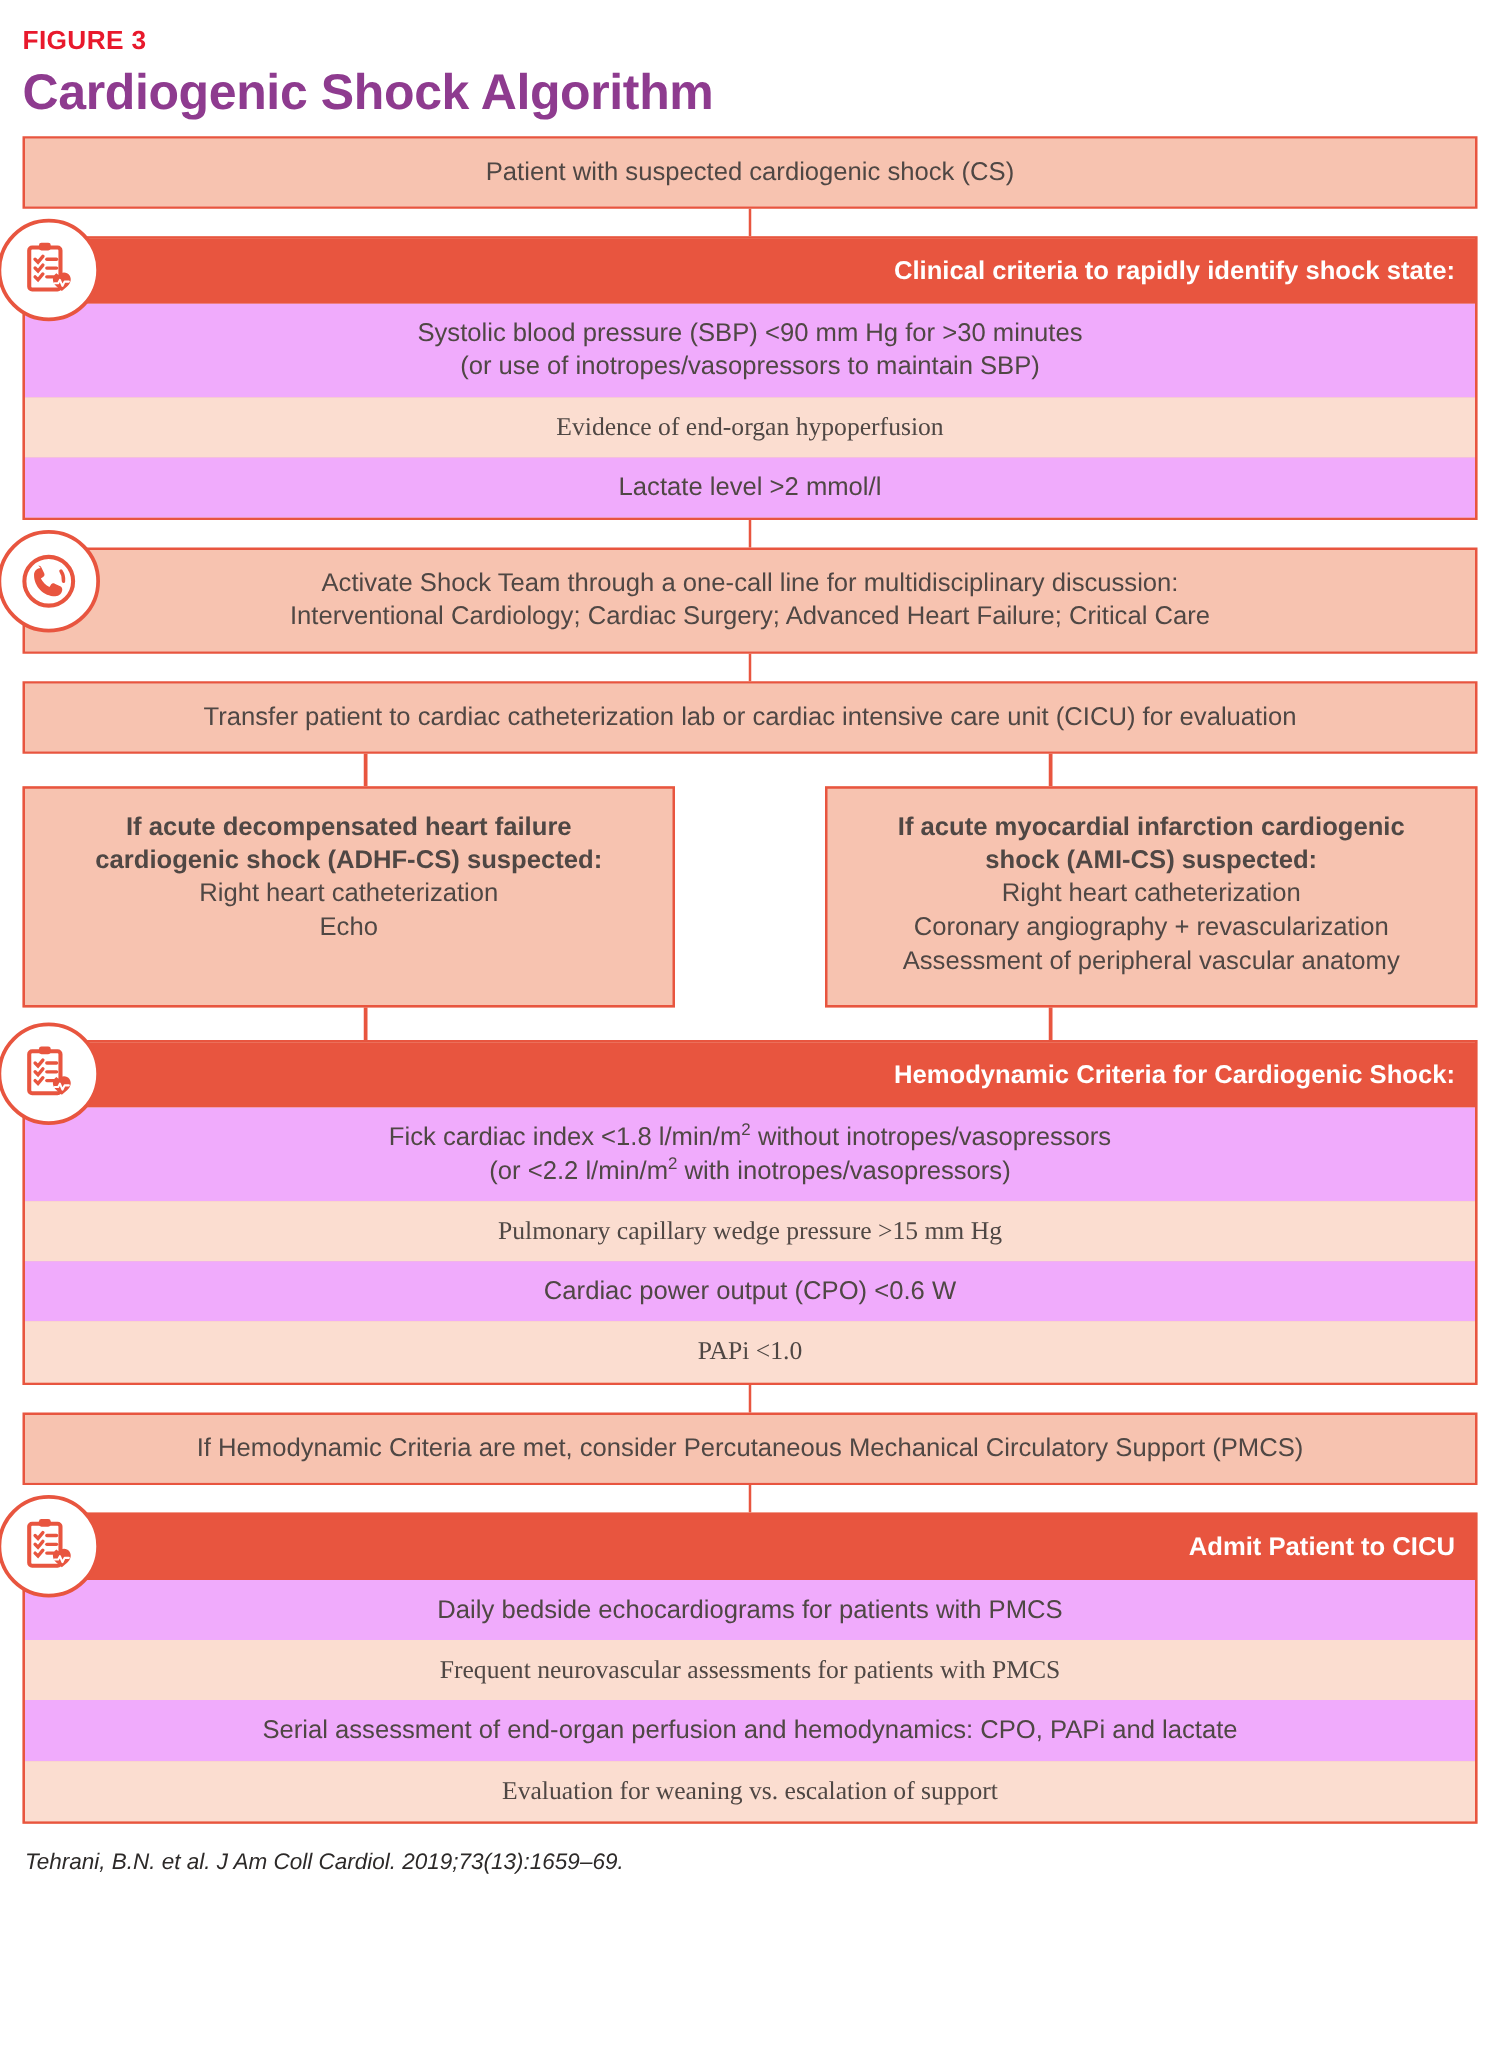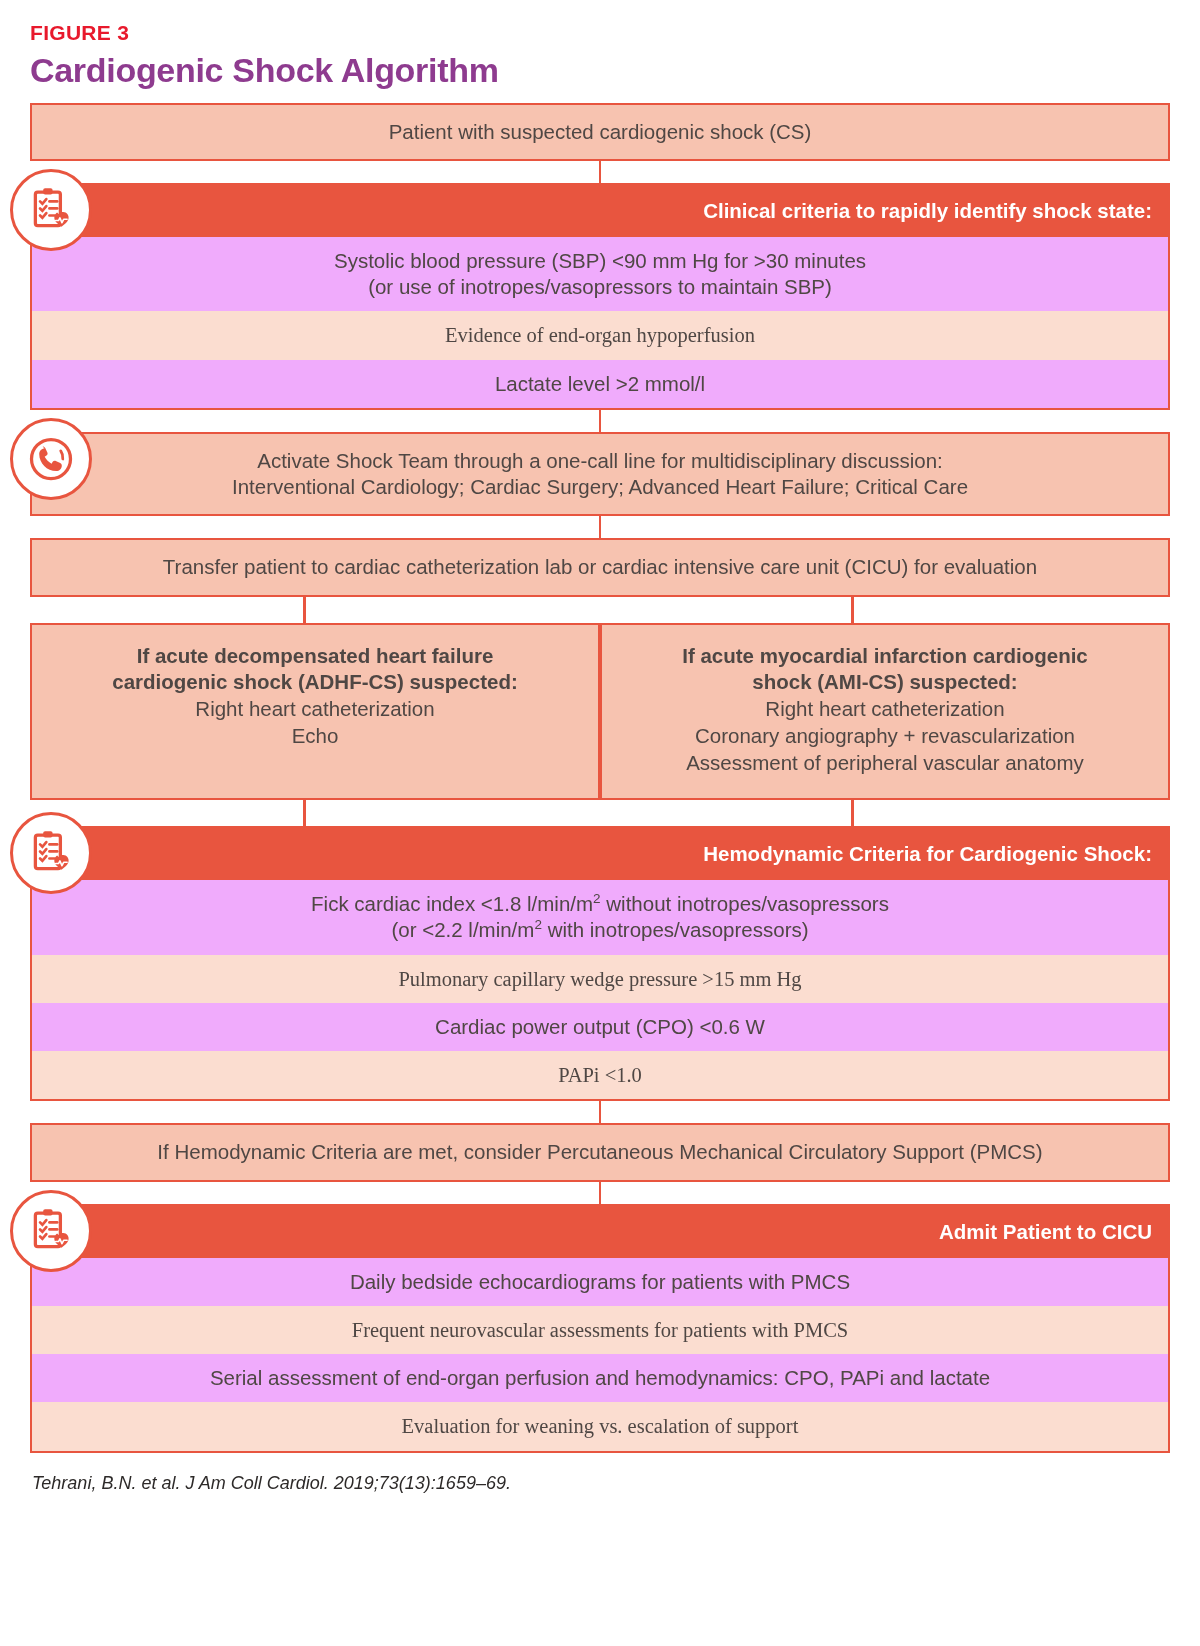--- a/index.html
+++ b/index.html
@@ -3,30 +3,30 @@
 <meta charset="utf-8">
 <style>
   html,body{margin:0;padding:0;}
   body{
     width:1200px;height:1646px;
     background:#ffffff;
     font-family:"Liberation Sans", sans-serif;
     color:#4a4240;
     overflow:hidden;
   }
-  .page{position:relative;width:1200px;height:1646px;box-sizing:border-box;padding:0 30px;}
+  .page{position:relative;width:1200px;height:1646px;box-sizing:border-box;padding:0 18px;}
 
   
   .fig-label{
     font-size:21px;font-weight:bold;color:#e8192c;
     letter-spacing:0.3px;padding-top:22px;line-height:1;
     font-stretch:condensed;
   }
   .fig-title{
-    font-size:34px;font-weight:bold;color:#8e3b8f;
+    font-size:40px;font-weight:bold;color:#8e3b8f;
     line-height:1.05;padding-top:10px;padding-bottom:14px;
     letter-spacing:-0.3px;
   }
   .box{
     border:2.5px solid #e8553f;
     background:#f7c3b0;
     box-sizing:border-box;
     position:relative;
   }
   .row{
@@ -68,21 +68,21 @@
     background:#ffffff;
     border:3px solid #e8553f;
     box-sizing:border-box;
     display:flex;align-items:center;justify-content:center;
     z-index:5;
   }
   .icon-badge svg{display:block;}
 
   
   .branch-wrap{display:flex;justify-content:space-between;}
-  .branch{width:577px;}
+  .branch{width:522px;}
   .branch .title{
     font-weight:bold;font-size:20.5px;line-height:1.28;
     text-align:center;color:#4f4744;
   }
   .branch .item{
     font-size:20.5px;line-height:1.32;text-align:center;color:#4f4744;
   }
   .branch-inner{padding:18px 14px 22px 14px;}
 
   .branch-conn{position:relative;height:26px;}

